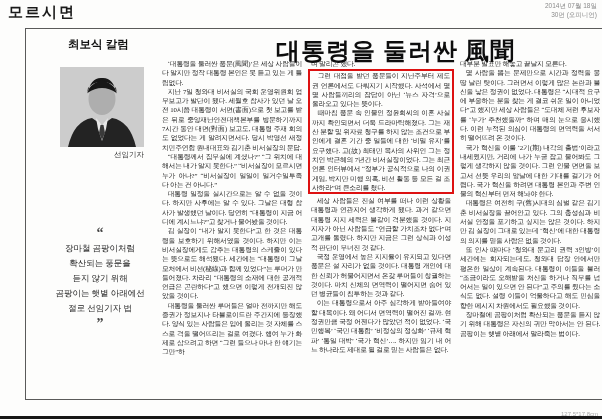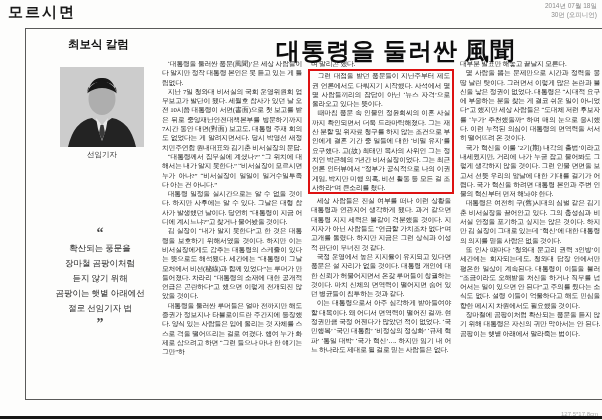--- a/index.html
+++ b/index.html
@@ -8,21 +8,21 @@
   .masthead{position:absolute;left:8px;top:3px;font-size:15px;font-weight:bold;
             letter-spacing:2px;color:#1a1a1a;font-family:"Liberation Serif",serif;}
   .dateline{position:absolute;right:5px;top:2px;text-align:right;font-size:6.5px;
             line-height:8.5px;color:#8a8a8a;font-family:"Liberation Sans",sans-serif;}
   .article{position:absolute;left:25px;top:28px;width:578px;height:370px;
            border:1px solid #5a5a5a;background:#fdfdfc;}
   .col-header{position:absolute;left:42px;top:8px;font-size:11.5px;font-weight:bold;
               font-family:"Liberation Sans",sans-serif;color:#111;}
   .title{position:absolute;left:250px;top:6px;width:320px;text-align:left;
          font-size:24px;font-weight:bold;letter-spacing:1px;color:#0d0d0d;}
-  .photo-wrap{position:absolute;left:34px;top:38px;width:84px;text-align:center;}
+  .photo-wrap{position:absolute;left:34px;top:38px;width:84px;text-align:right;}
   .photo{width:84px;height:80px;display:block;background:#d6d6d6;}
   .photo-caption{margin-top:3px;font-size:7.5px;color:#333;
                  font-family:"Liberation Sans",sans-serif;}
   .pullquote{position:absolute;left:4px;top:196px;width:140px;text-align:center;
              font-size:8.5px;line-height:15px;color:#222;}
   .pq-mark{font-size:14px;font-weight:bold;color:#444;line-height:16px;}
   .columns{position:absolute;left:136px;top:30px;width:438px;height:336px;
            display:flex;gap:9px;overflow:hidden;}
   .col{flex:1 1 0;text-align:justify;font-size:6.8px;line-height:9.3px;
        letter-spacing:-0.2px;}
@@ -63,22 +63,22 @@
         <path d="M27.5 26 Q42 16 56.5 26 Q56 18 42 13 Q28 18 27.5 26 Z" fill="#171717"></path>
         <path d="M8 80 Q14 54 32 51 L42 58 L52 51 Q70 54 76 80 Z" fill="#232323"></path>
         <path d="M36 51 L42 58 L48 51 L46 62 L42 74 L38 62 Z" fill="#e8e8e8"></path>
         <path d="M40.5 58 L43.5 58 L45 66 L42 73 L39 66 Z" fill="#3a3a3a"></path>
       </svg>
       <div class="photo-caption">선임기자</div>
     </div>
 
     <div class="pullquote">
       <div class="pq-mark">“</div>
+      <div>장마철 곰팡이처럼</div>
       <div>확산되는 풍문을</div>
-      <div>장마철 곰팡이처럼</div>
       <div>듣지 않기 위해</div>
       <div>곰팡이는 햇볕 아래에선</div>
       <div>절로 선임기자 법</div>
       <div class="pq-mark">”</div>
     </div>
 
     <div class="columns">
       <div class="col">
         <p>‘대통령을 둘러싼 풍문(風聞)’은 세상 사람들이 다 알지만 정작 대통령 본인은 못 듣고 있는 게 틀림없다.</p>
         <p>지난 7일 청와대 비서실의 국회 운영위원회 업무보고가 발단이 됐다. 세월호 참사가 있던 날 오전 10시쯤 대통령이 서면(書面)으로 첫 보고를 받은 뒤로 중앙재난안전대책본부를 방문하기까지 7시간 동안 대면(對面) 보고도, 대통령 주재 회의도 없었다는 게 알려지면서다. 당시 박영선 새정치민주연합 원내대표와 김기춘 비서실장의 문답.</p>

